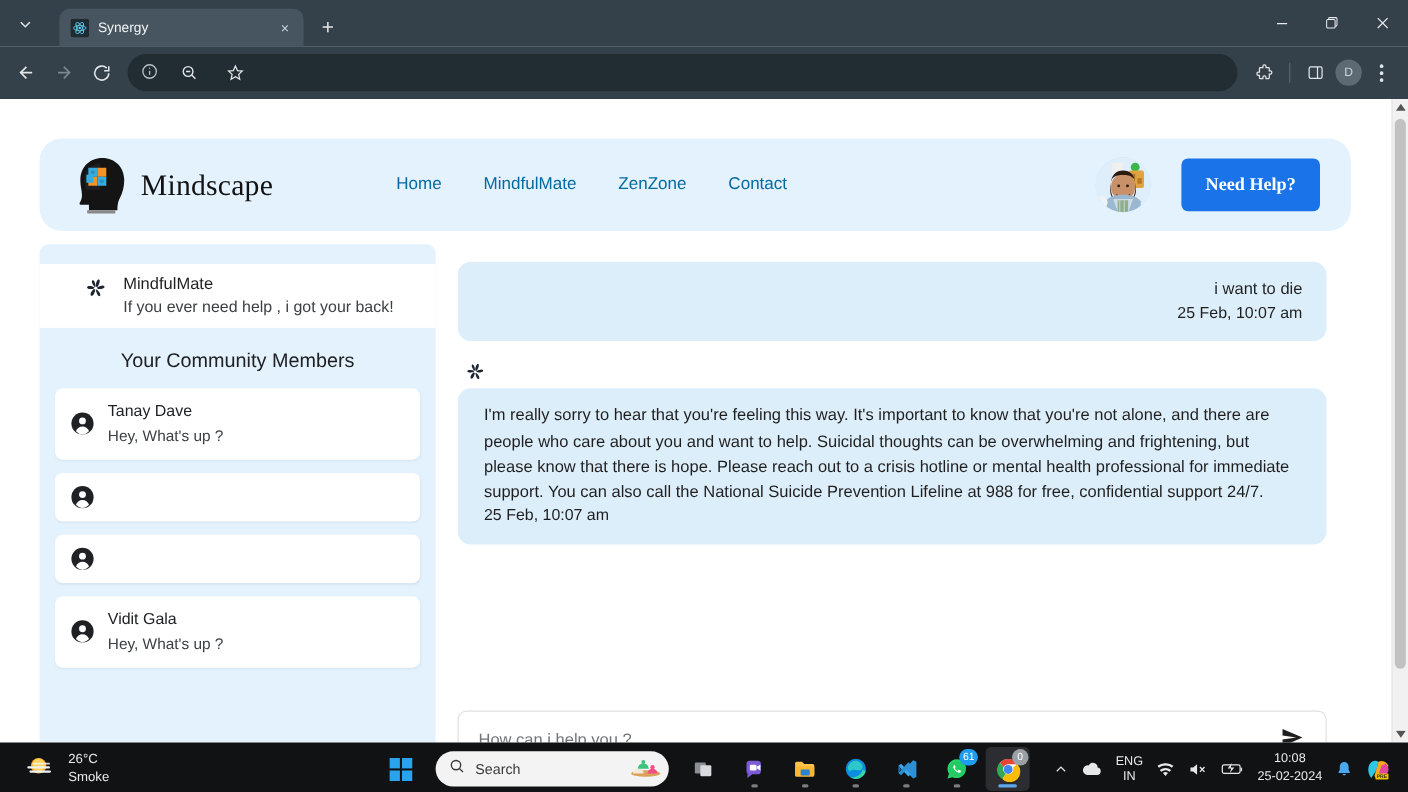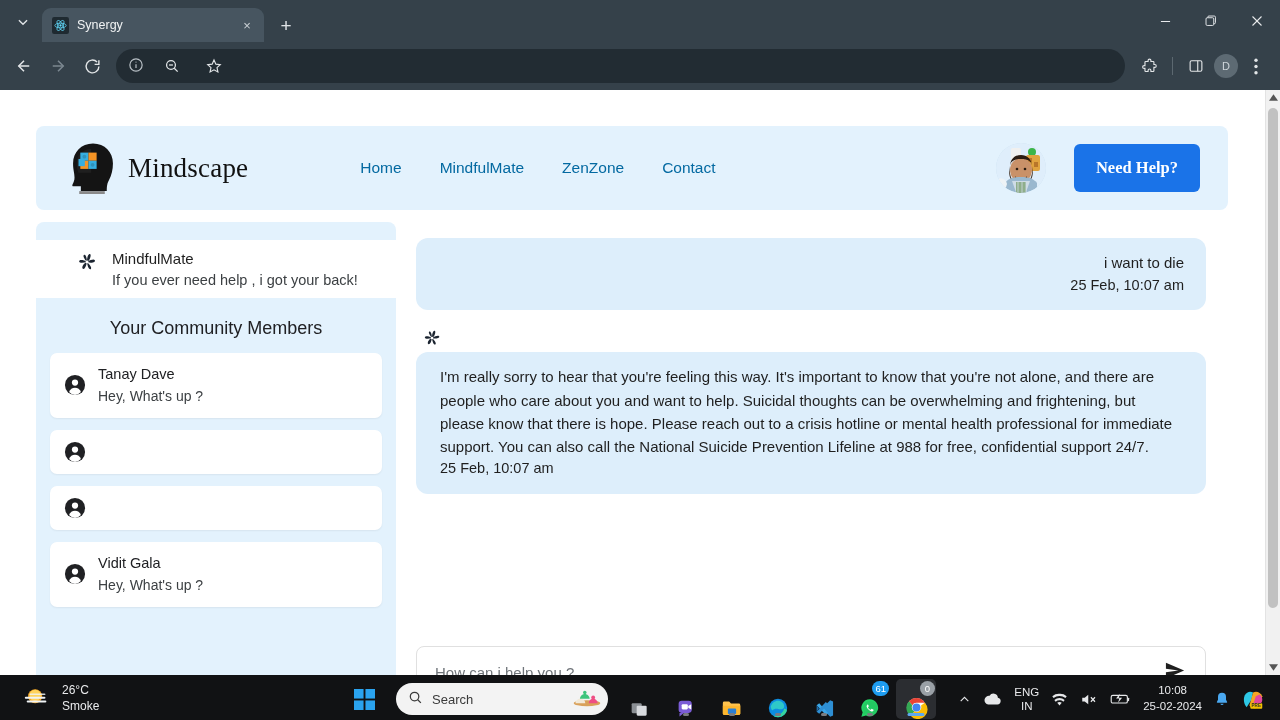--- a/index.html
+++ b/index.html
@@ -20,21 +20,21 @@
   }
   .tab-list-btn {
     width: 34px; height: 34px; margin-bottom: 3px;
     display: flex; align-items: center; justify-content: center;
     border-radius: 8px; color: #dfe3e6;
   }
   .tab {
     height: 34px; width: 222px; background: #475560;
     border-radius: 9px 9px 0 0;
     display: flex; align-items: center; gap: 8px;
-    padding: 0 8px 0 10px; margin-left: 2px;
+    padding: 0 8px 0 10px; margin-left: 14px;
     position: relative;
   }
   .tab-favicon { width: 17px; height: 17px; flex: 0 0 17px; }
   .tab-title {
     flex: 1; color: #f1f3f4; font-size: 12.5px;
     white-space: nowrap; overflow: hidden; text-overflow: ellipsis;
   }
   .tab-close {
     width: 18px; height: 18px; border-radius: 50%;
     display: flex; align-items: center; justify-content: center;
@@ -86,21 +86,21 @@
   .viewport {
     position: relative;
     height: 585px; background: #ffffff; overflow: hidden;
   }
   .page { width: 1265px; height: 585px; position: relative; background:#fff; }
 
   
   .site-header {
     position: absolute; left: 36px; top: 36px;
     width: 1192px; height: 84px;
-    background: #e3f2fd; border-radius: 8px;
+    background: #e3f2fd; border-radius: 20px;
     display: flex; align-items: center; padding: 0 28px; justify-content: flex-end;
   }
   .brand { display: flex; align-items: center; gap: 6px; }
   .brand-logo { width: 58px; height: 58px; flex: 0 0 58px; }
   .brand-name {
     font-family: "Liberation Serif", serif;
     font-size: 27px; color: #111; letter-spacing: .2px;
   }
   .nav { display: flex; gap: 38px; margin-left: 112px; }
   .nav a {
@@ -225,21 +225,21 @@
   }
   .start-btn { width: 40px; height: 40px; display: flex; align-items: center; justify-content: center; border-radius: 5px;}
   .search-pill {
     width: 212px; height: 32px; background: #f3f3f3;
     border-radius: 16px; display: flex; align-items: center;
     padding: 0 6px 0 12px; gap: 9px; margin: 0 6px;
   }
   .search-pill .lbl { flex: 1; font-size: 13px; color: #3a3a3a; }
   .tb-app {
     width: 40px; height: 40px; border-radius: 5px;
-    display: flex; align-items: flex-end; justify-content: center;
+    display: flex; align-items: center; justify-content: center;
     position: relative;
   }
   .tb-app.active { background: #2b2d31; }
   .tb-underline {
     position: absolute; bottom: 3px; left: 50%; transform: translateX(-50%);
     width: 6px; height: 3px; border-radius: 2px; background: #7a7c80;
   }
   .tb-underline.wide { width: 17px; background: #5fa8ef; }
   .badge {
     position: absolute; top: 2px; right: 1px;

